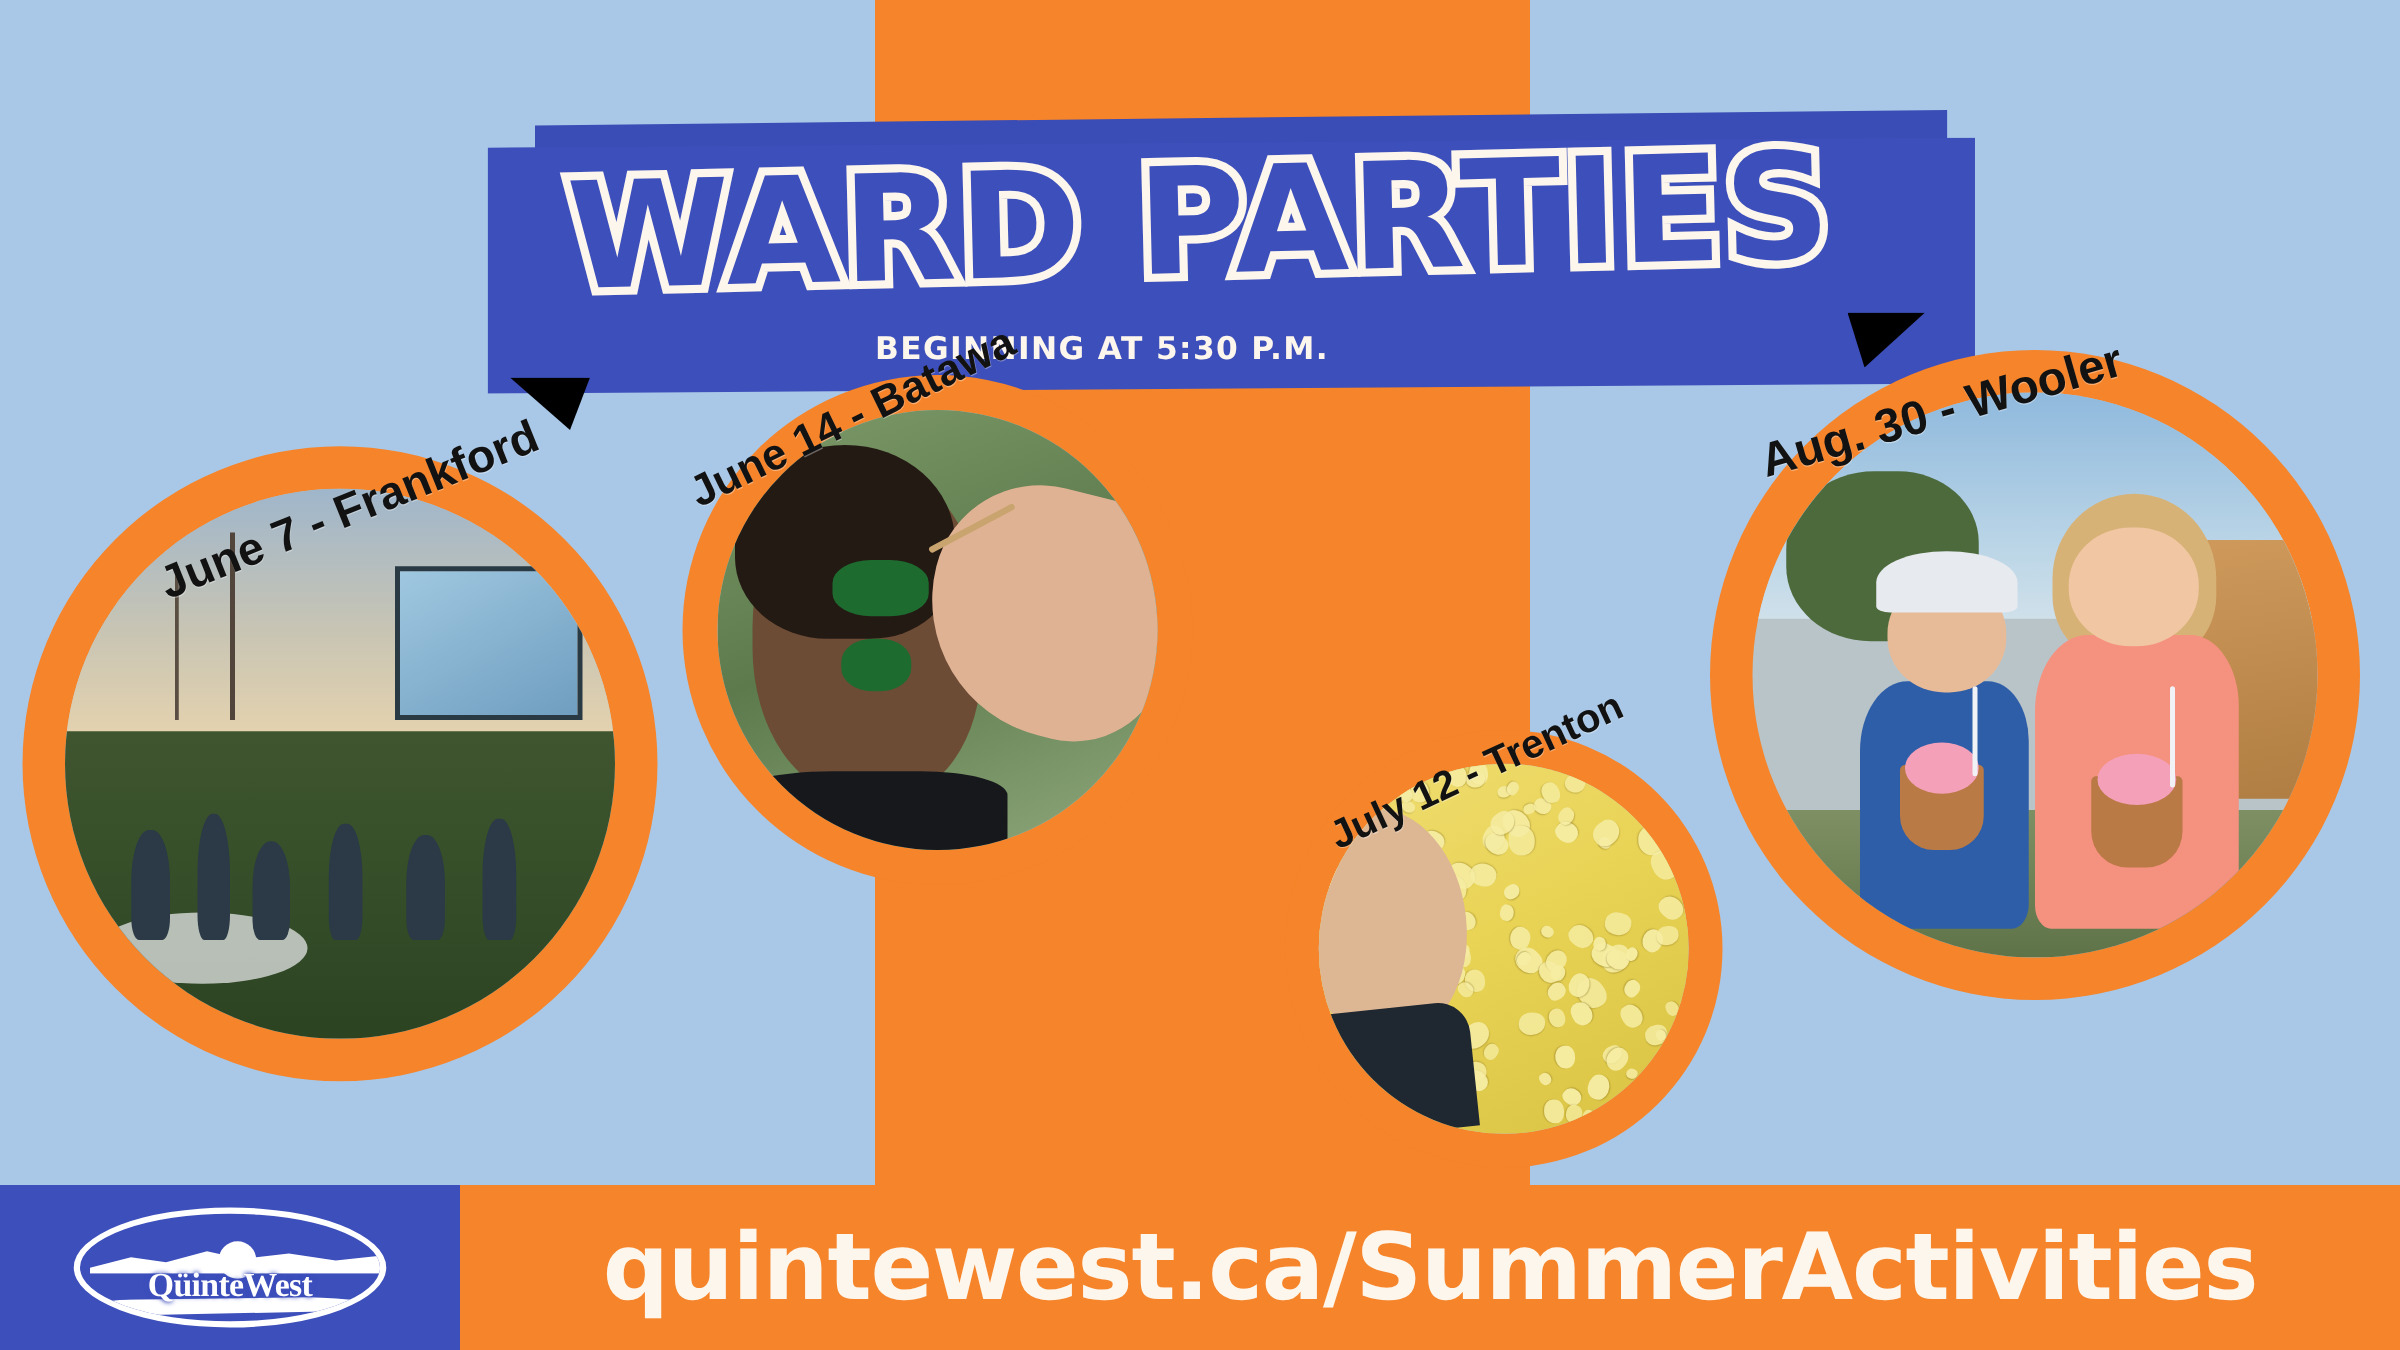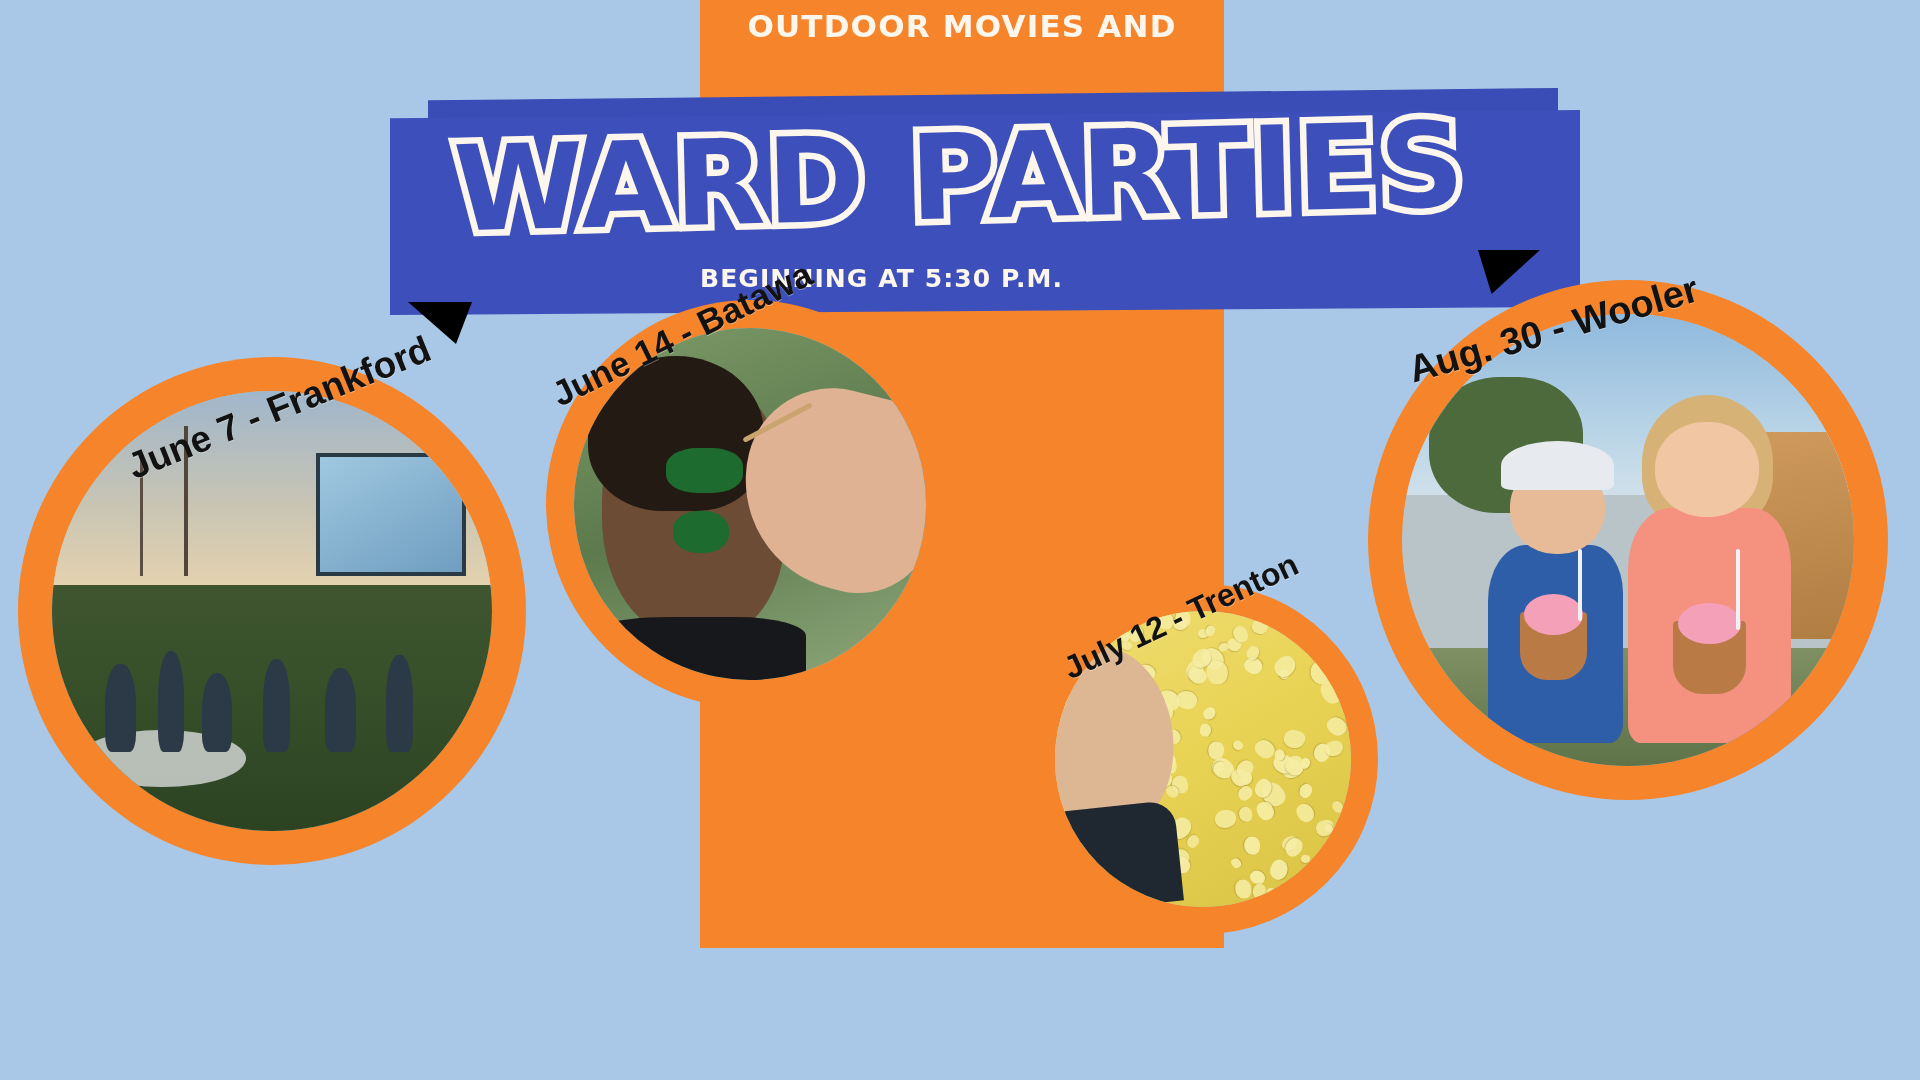--- a/index.html
+++ b/index.html
@@ -218,21 +218,20 @@
   <div class="orange-band"></div>
 
   <div class="ribbon-wrap">
     <div class="ribbon-back"></div>
     <div class="ribbon-front"></div>
     <div class="fold-left"></div>
     <div class="fold-right"></div>
   </div>
 
   <div class="kicker">
-    <div>OUTDOOR MOVIES AND</div>
   </div>
 
   <div class="main-title">WARD PARTIES</div>
 
   <div class="begin-line">BEGINNING AT 5:30 P.M.</div>
 
   <div class="circle" id="c-frankford">
     <div class="inner">
       <div class="scene">
         <div class="sc-f-sky"></div>
@@ -438,14 +437,26 @@
         <div class="sc-w-scoop" style="left:27%;top:62%;width:13%;height:9%"></div>
         <div class="sc-w-spoon" style="left:39%;top:52%;height:16%"></div>
         <div class="sc-w-cup" style="left:60%;top:68%;width:16%;height:16%"></div>
         <div class="sc-w-scoop" style="left:61%;top:64%;width:14%;height:9%"></div>
         <div class="sc-w-spoon" style="left:74%;top:52%;height:18%"></div>
       </div>
     </div>
     <div class="label">Aug. 30 - Wooler</div>
   </div>
 
+  <div class="bottom">
+    <div class="bottom-orange"></div>
+    <div class="logo-box">
+      <div class="logo-oval">
+        <div class="logo-ridge"></div>
+        <div class="logo-sun"></div>
+        <div class="logo-water"></div>
+        <div class="logo-text">QüinteWest</div>
+      </div>
+    </div>
+    <div class="url-text">quintewest.ca/SummerActivities</div>
+  </div>
 
 </div>
 
 </body></html>

